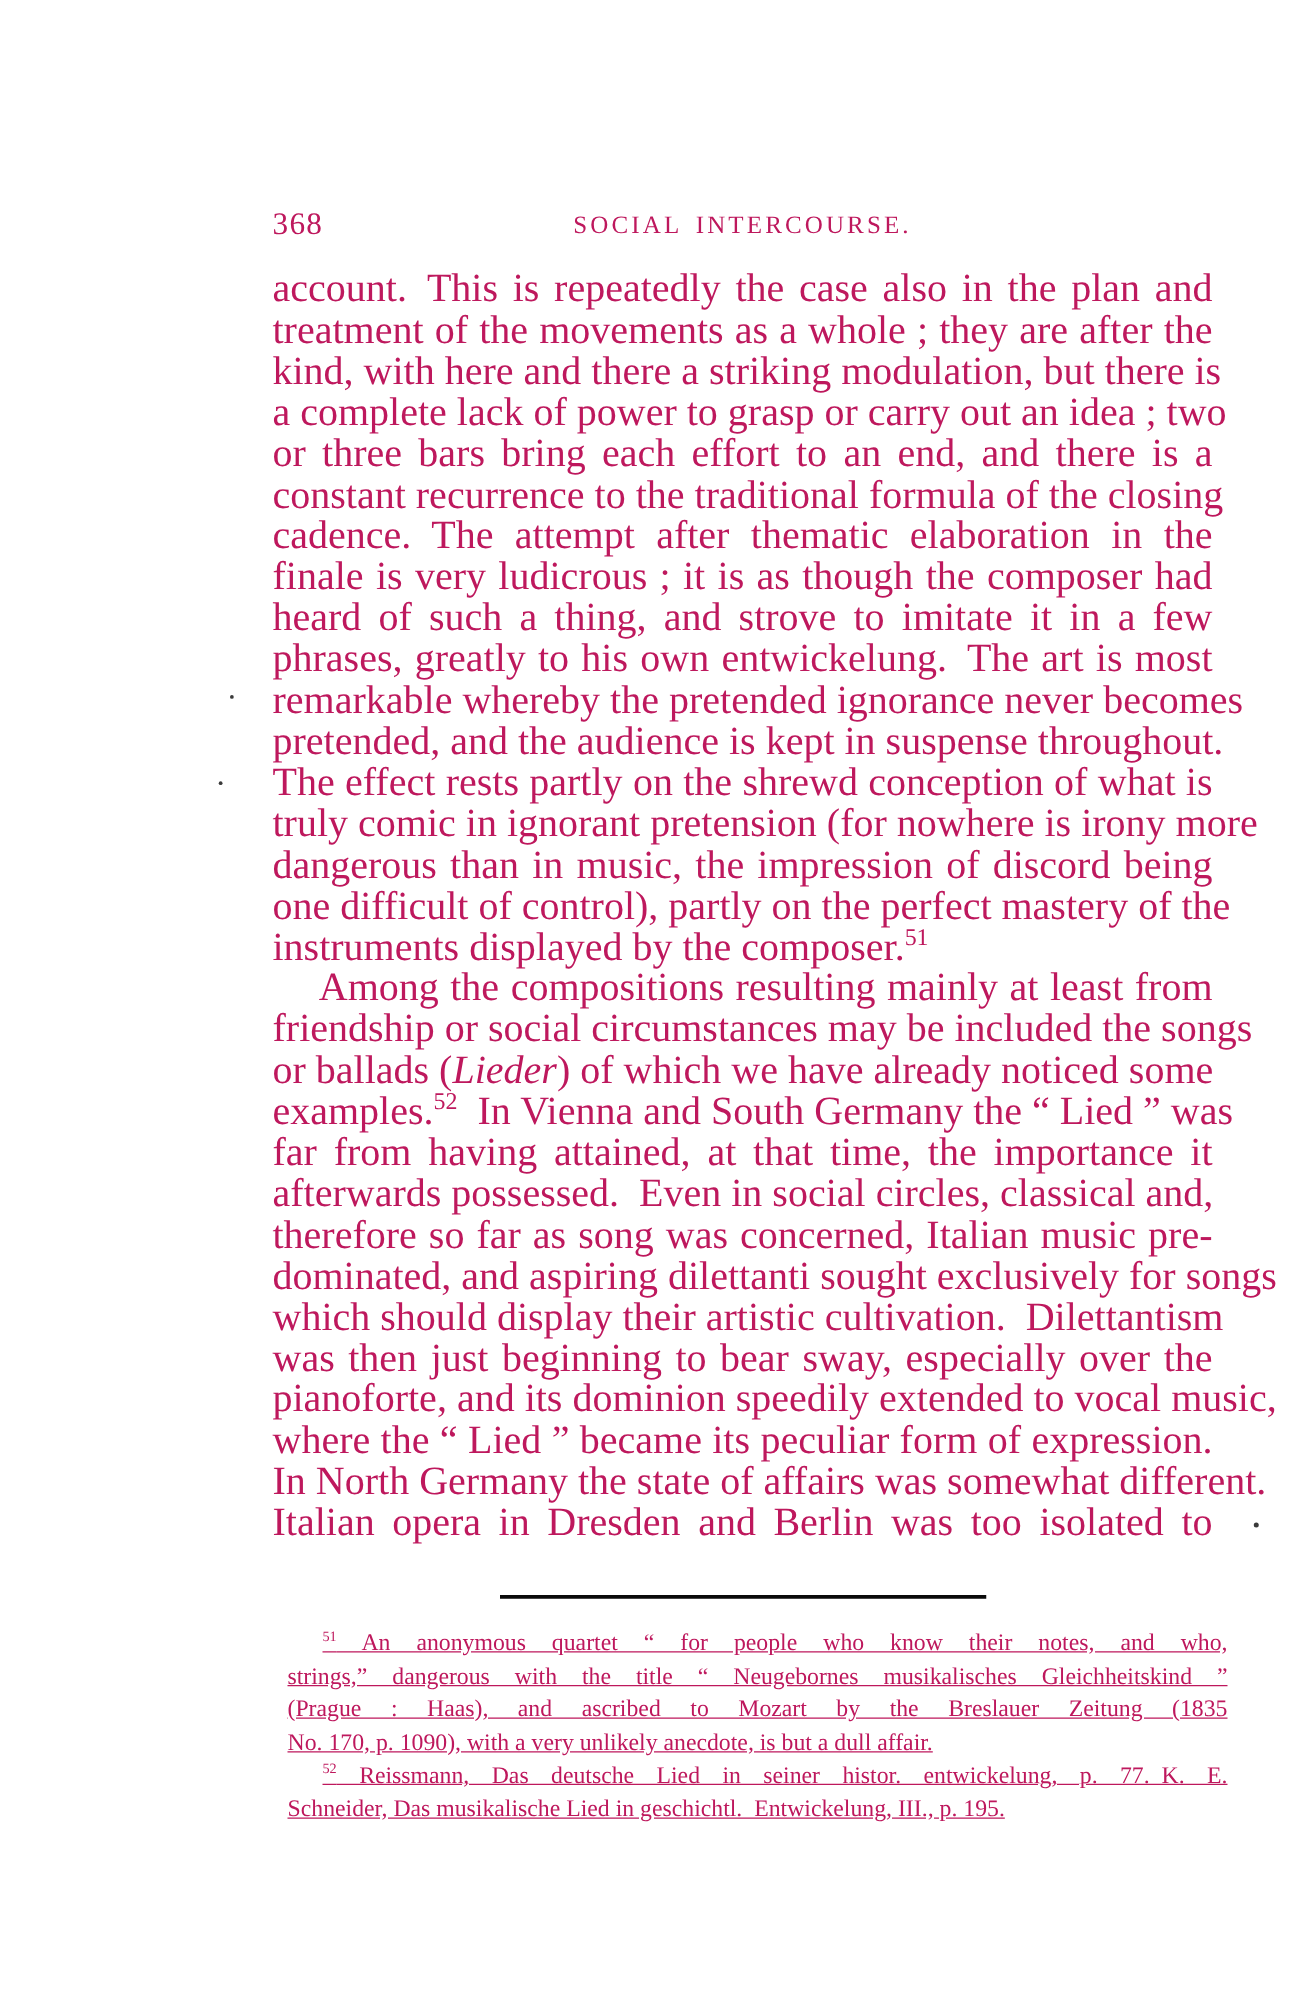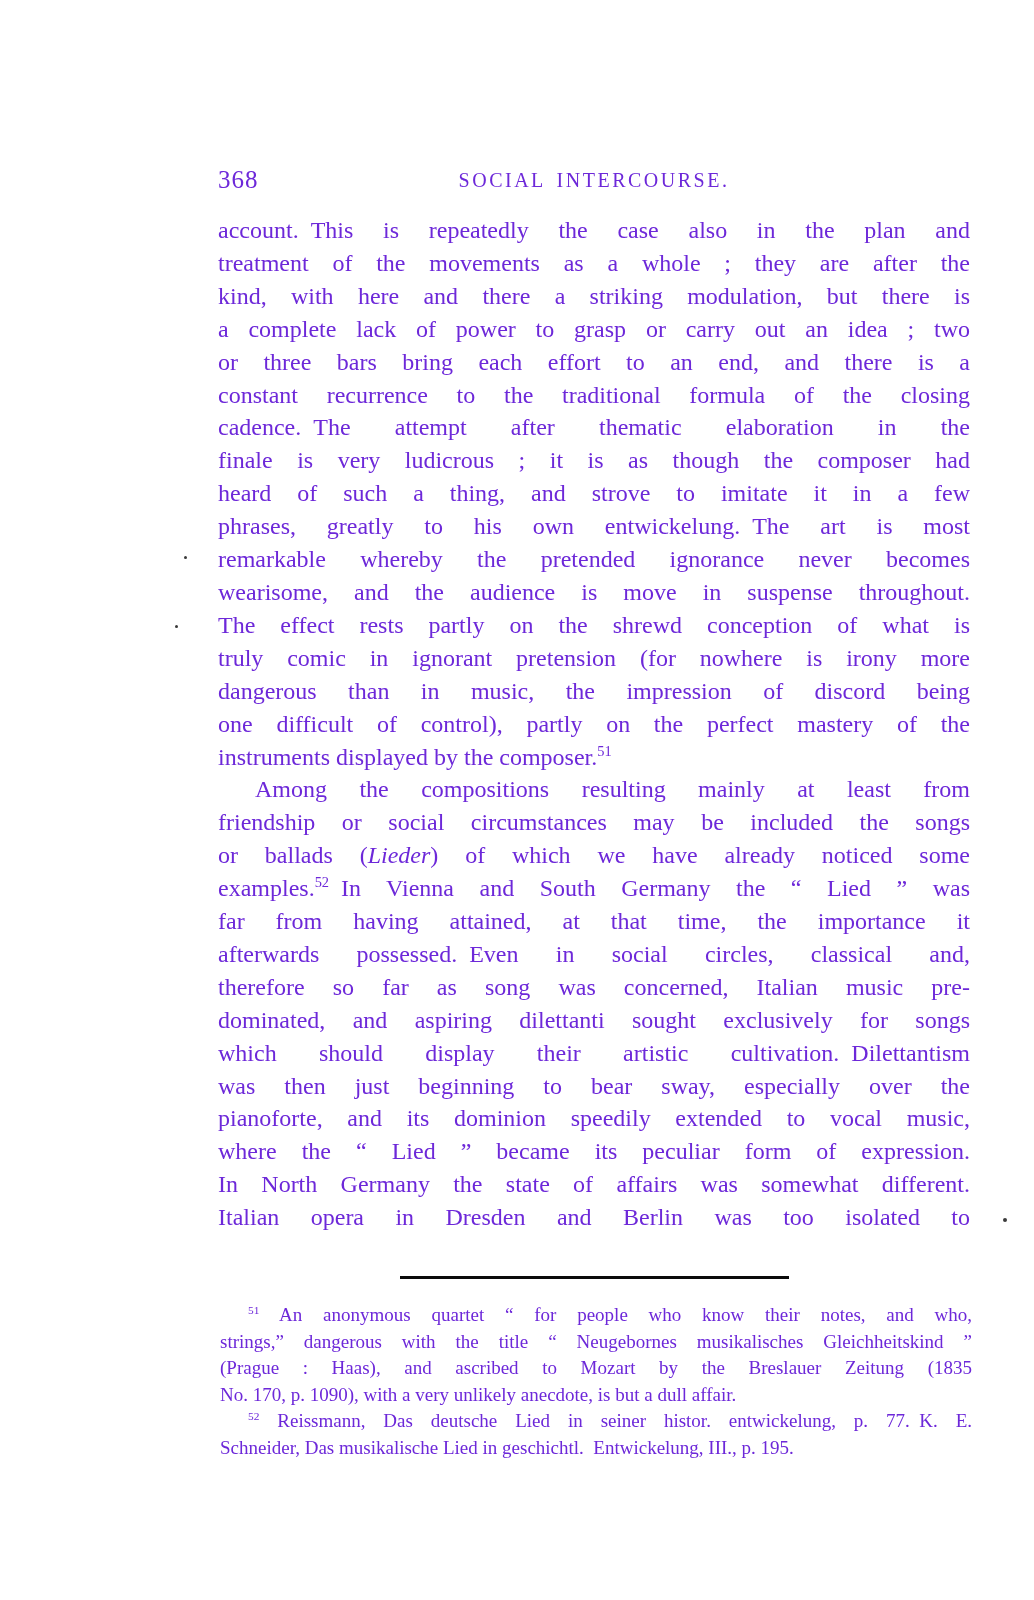--- a/index.html
+++ b/index.html
@@ -3,21 +3,21 @@
 <meta charset="utf-8">
 <style>
   html, body { margin: 0; padding: 0; background: #ffffff; }
   .page {
     position: relative;
     width: 1034px;
     height: 1600px;
     background: #ffffff;
     overflow: hidden;
     font-family: "Liberation Serif", "DejaVu Serif", serif;
-    color: #6d28d9;
+    color: #be185d;
   }
   .running-head {
     position: absolute;
     top: 166px;
     left: 218px;
     width: 752px;
     height: 30px;
   }
   .page-number {
     position: absolute;
@@ -34,21 +34,21 @@
     text-align: center;
     font-size: 20px;
     letter-spacing: 2.5px;
     word-spacing: 4px;
   }
   .body-text {
     position: absolute;
     top: 214px;
     left: 218px;
     width: 752px;
-    font-size: 24px;
+    font-size: 32px;
     line-height: 32.9px;
   }
   .tline {
     text-align: justify;
     text-align-last: justify;
     white-space: nowrap;
   }
   .tline.tlast {
     text-align-last: left;
   }
@@ -66,24 +66,25 @@
     position: absolute;
     top: 1276px;
     left: 400px;
     width: 389px;
     height: 3px;
     background: #0a0a0a;
   }
   .footnotes {
     position: absolute;
     top: 1302px;
-    left: 220px;
+    left: 230px;
     width: 752px;
     font-size: 19px;
     line-height: 26.6px;
+    text-decoration: underline;
   }
   .footnotes .tindent { text-indent: 28px; }
   .speck {
     position: absolute;
     background: #3a3a3a;
     border-radius: 50%;
   }
 </style>
 </head>
 <body>
@@ -101,21 +102,21 @@
         <div class="tline">treatment of the movements as a whole ; they are after the</div>
         <div class="tline">kind, with here and there a striking modulation, but there is</div>
         <div class="tline">a complete lack of power to grasp or carry out an idea ; two</div>
         <div class="tline">or three bars bring each effort to an end, and there is a</div>
         <div class="tline">constant recurrence to the traditional formula of the closing</div>
         <div class="tline">cadence. The attempt after thematic elaboration in the</div>
         <div class="tline">finale is very ludicrous ; it is as though the composer had</div>
         <div class="tline">heard of such a thing, and strove to imitate it in a few</div>
         <div class="tline">phrases, greatly to his own entwickelung. The art is most</div>
         <div class="tline">remarkable whereby the pretended ignorance never becomes</div>
-        <div class="tline">wearisome, and the audience is move in suspense throughout.</div>
+        <div class="tline">pretended, and the audience is kept in suspense throughout.</div>
         <div class="tline">The effect rests partly on the shrewd conception of what is</div>
         <div class="tline">truly comic in ignorant pretension (for nowhere is irony more</div>
         <div class="tline">dangerous than in music, the impression of discord being</div>
         <div class="tline">one difficult of control), partly on the perfect mastery of the</div>
         <div class="tline tlast">instruments displayed by the composer.<sup>51</sup></div>
       </div>
       <div>
         <div class="tline tindent">Among the compositions resulting mainly at least from</div>
         <div class="tline">friendship or social circumstances may be included the songs</div>
         <div class="tline">or ballads (<em>Lieder</em>) of which we have already noticed some</div>

